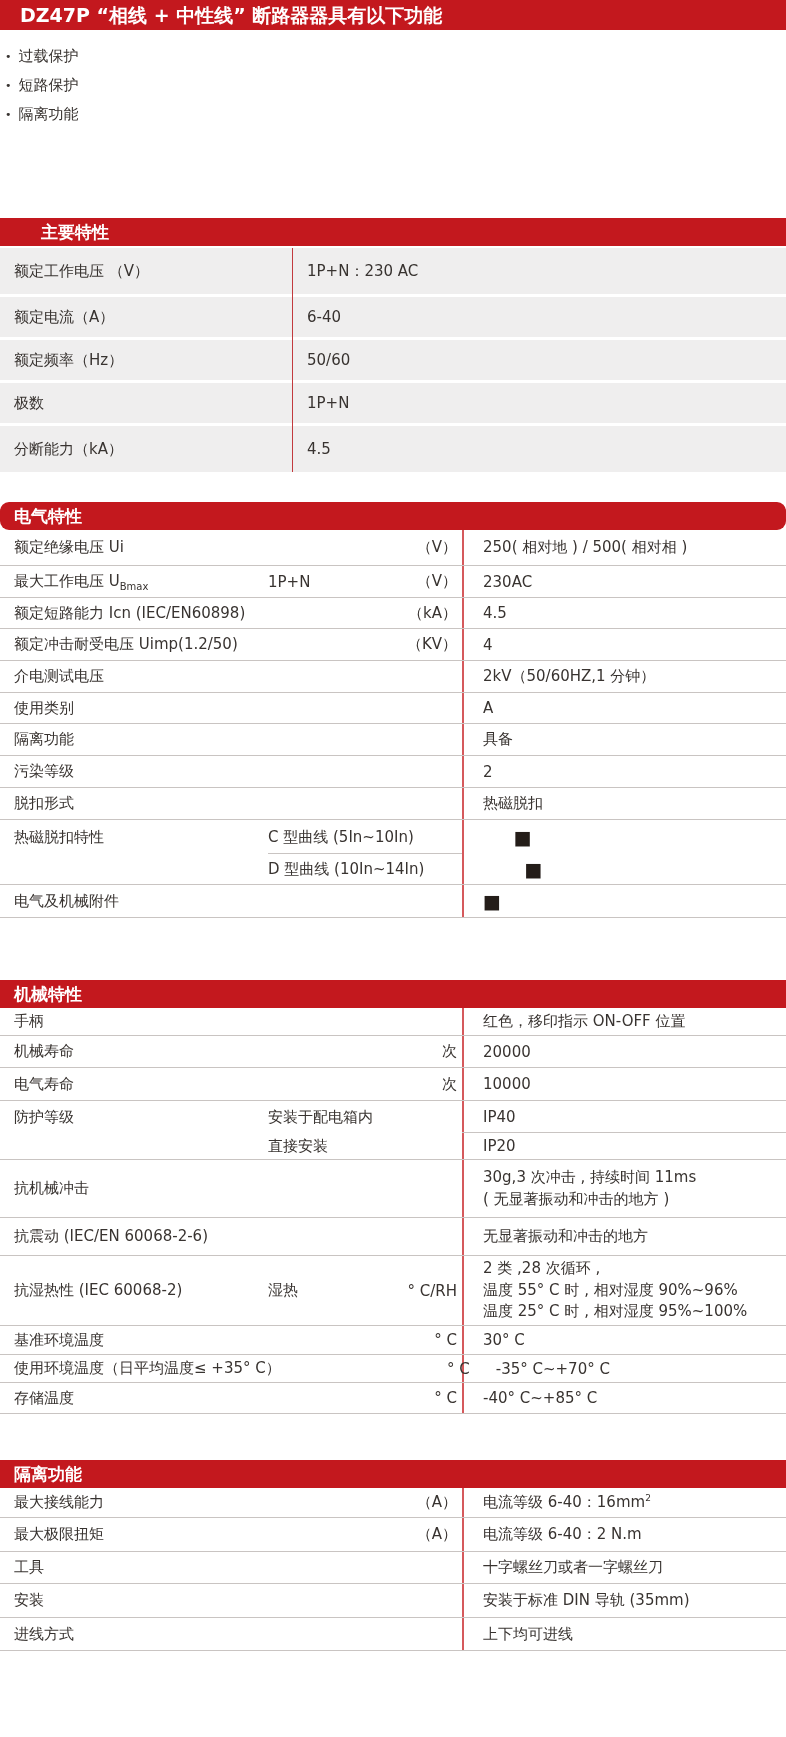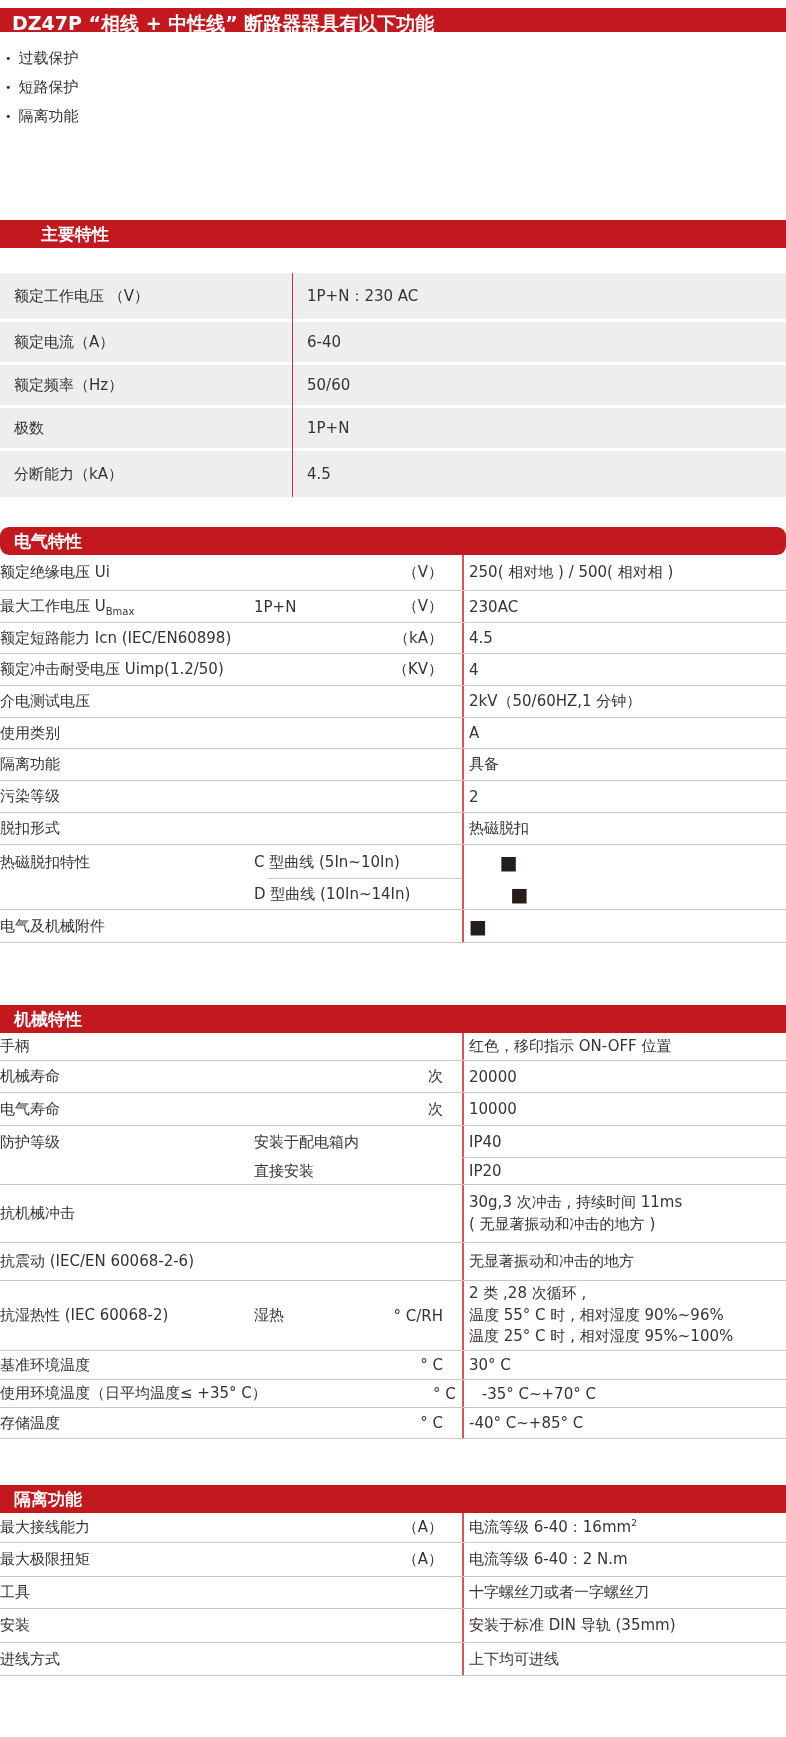--- a/index.html
+++ b/index.html
@@ -5,46 +5,46 @@
   html,body { margin:0; padding:0; background:#ffffff; }
   body {
     width:786px; height:1737px; overflow:hidden;
     font-family:"DejaVu Sans","Liberation Sans",sans-serif;
     color:#383330; font-size:15px;
   }
   .bar {
     background:#c3181e; color:#ffffff; font-weight:bold;
     height:28px; line-height:28px; padding-left:14px; font-size:17px;
   }
-  #title-bar { margin-top:8px; height:24px; line-height:30px; font-size:19px; padding-left:12px; }
+  #title-bar { margin-top:0; height:30px; line-height:30px; font-size:19px; padding-left:20px; }
   #features { margin-top:12px; padding-left:5px; }
   .feat { line-height:28px; font-size:15px; }
   .feat .dot { margin-right:7px; font-size:11px; vertical-align:1px; }
 
   
   #main-bar { margin-top:89px;padding-left:41px; }
-  #main-table { margin-top:25px; position:relative; }
+  #main-table { margin-top:2px; position:relative; }
   #main-table::before { content:""; position:absolute; left:292px; top:0; bottom:0; width:1px; background:#c23a3e; }
   .mrow { background:#efeeee; margin-bottom:3px; display:flex; align-items:center; }
   .mrow:last-child { margin-bottom:0; }
   .mcl { flex:0 0 278px; padding-left:14px; white-space:nowrap; }
   .mcv { flex:1; padding-left:15px; white-space:nowrap; }
 
   
   #elec-bar { margin-top:30px;border-radius:9px; }
   #mech-bar { margin-top:62px; }
   #inst-bar { margin-top:46px; }
   .etbl { position:relative; }
   .etbl::before { content:""; position:absolute; left:462px; top:0; bottom:0; width:2px; background:#d5595c; }
   .row { display:flex; align-items:center; box-sizing:border-box;
          border-bottom:1px solid #c9c4c2; position:relative; }
   .row.nob { border-bottom:none; }
   .row.pl-left::after  { content:""; position:absolute; left:268px; width:194px; bottom:0; height:1px; background:#c9c4c2; }
   .row.pl-right::after { content:""; position:absolute; left:462px; right:0; bottom:0; height:1px; background:#c9c4c2; }
-  .cl { flex:0 0 254px; white-space:nowrap; }
+  .cl { flex:0 0 254px; padding-left:14px; white-space:nowrap; }
   .cs { flex:0 0 115px; white-space:nowrap; }
   .cu { flex:0 0 74px; text-align:right; padding-right:5px; white-space:nowrap; }
   .cv { flex:1; padding-left:21px; }
   .cv.multi { white-space:pre-line; line-height:1.45; }
   .cv.sq { font-size:19px; color:#241d19; line-height:1; }
   sub.subsc { font-size:10px; }
   sup.supsc { font-size:9px; }
 </style>
 </head>
 <body>

